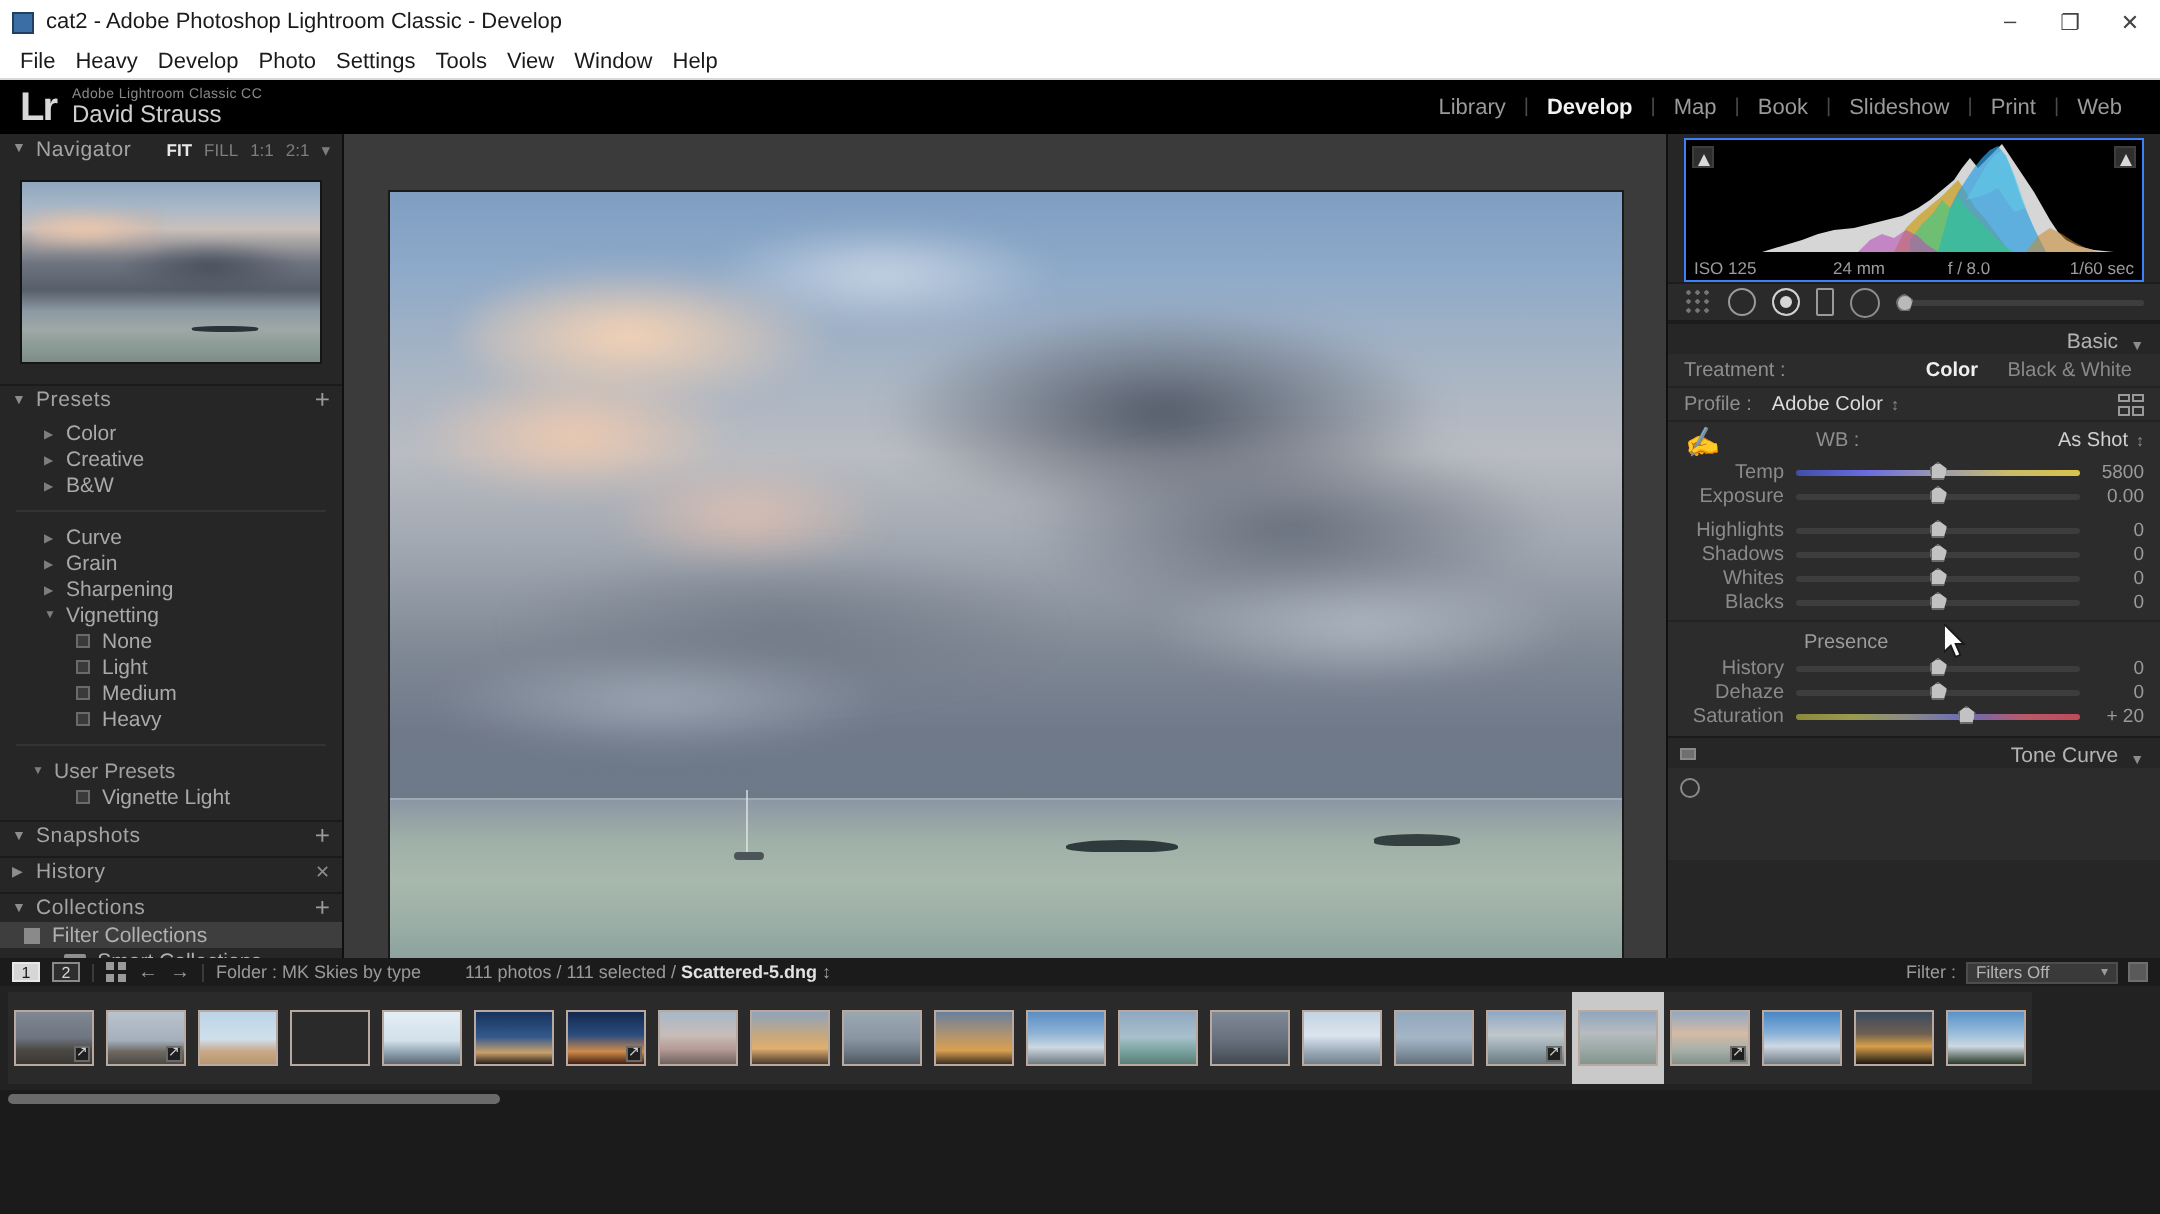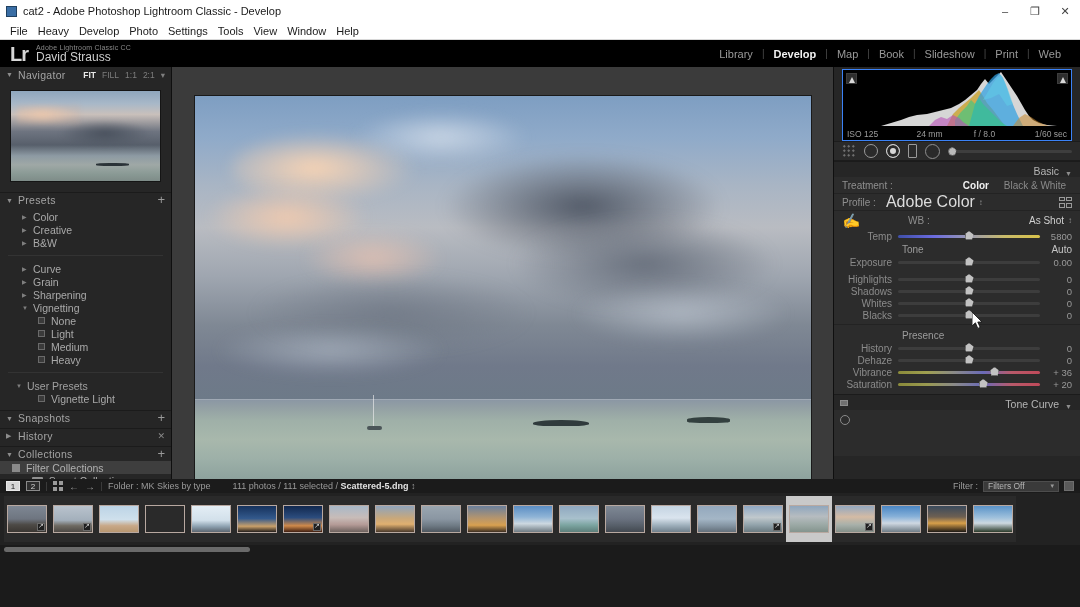--- a/index.html
+++ b/index.html
@@ -292,21 +292,21 @@
   .trow {
     display:flex; align-items:center; height: 17px; padding: 0 8px;
     font-size: 10px; color:#9a9a9a;
   }
   .trow .lbl { width: 62px; text-align:right; padding-right:8px; color:#8f8f8f; }
   .trow .rt { margin-left:auto; }
   .treatment { border-bottom:1px solid #232323; }
   .treatment .opt { font-size:10px; color:#8a8a8a; padding: 0 6px; cursor:pointer; }
   .treatment .opt.on { color:#f0f0f0; font-weight:bold; }
   .profile-row { border-bottom:1px solid #232323; }
-  .profile-row .pname { color:#dcdcdc; font-size:16px; }
+  .profile-row .pname { color:#dcdcdc; font-size:10px; }
   .profile-row .caret { color:#8a8a8a; font-size:8px; margin-left:4px; }
   .gridico {
     margin-left:auto; width:13px; height:11px;
     display:grid; grid-template-columns:1fr 1fr; grid-template-rows:1fr 1fr; gap:1.5px;
   }
   .gridico i { background:transparent; border:1px solid #9a9a9a; }
 
   .wbrow { position:relative; height: 19px; }
   .eyedrop {
     position:absolute; left:8px; top:1px; width:18px; height:18px;
@@ -746,24 +746,20 @@
         </div>
 
         <div class="slider-row">
           <span class="sl-lbl">Temp</span>
           <span class="track temp">
               <span class="knob" style="left:50%"></span>
             </span>
           <span class="val">5800</span>
         </div>
 
-        <div class="grouphdr">
-          <span class="gt">Tone</span>
-          <span class="auto">Auto</span>
-        </div>
 
         <div class="slider-row">
           <span class="sl-lbl">Exposure</span>
           <span class="track">
               <span class="knob" style="left:50%"></span>
             </span>
           <span class="val">0.00</span>
         </div>
 
         <div style="height:5px"></div>
@@ -809,27 +805,20 @@
               <span class="knob" style="left:50%"></span>
             </span>
           <span class="val">0</span>
         </div>
         <div class="slider-row">
           <span class="sl-lbl">Dehaze</span>
           <span class="track">
               <span class="knob" style="left:50%"></span>
             </span>
           <span class="val">0</span>
-        </div>
-        <div class="slider-row">
-          <span class="sl-lbl">Vibrance</span>
-          <span class="track vibr">
-              <span class="knob" style="left:68%"></span>
-            </span>
-          <span class="val">+ 36</span>
         </div>
         <div class="slider-row">
           <span class="sl-lbl">Saturation</span>
           <span class="track satu">
               <span class="knob" style="left:60%"></span>
             </span>
           <span class="val">+ 20</span>
         </div>
       </div>
 

